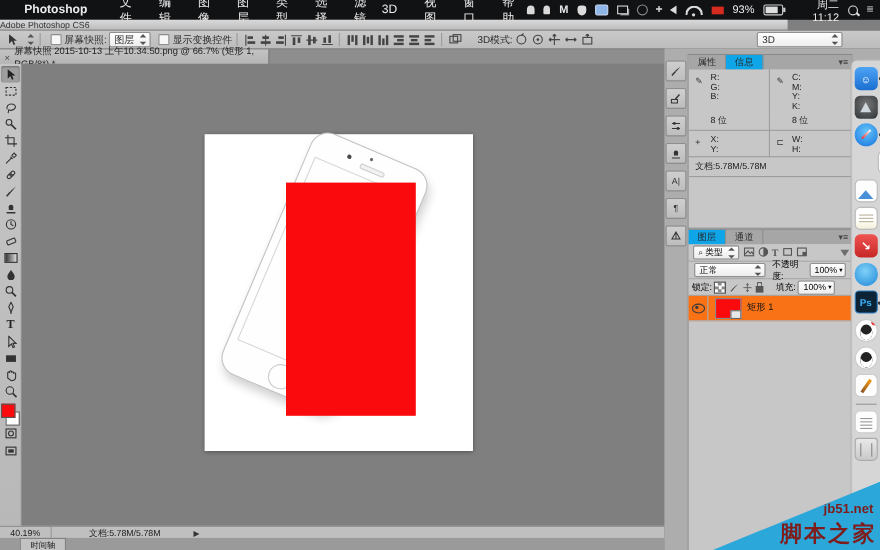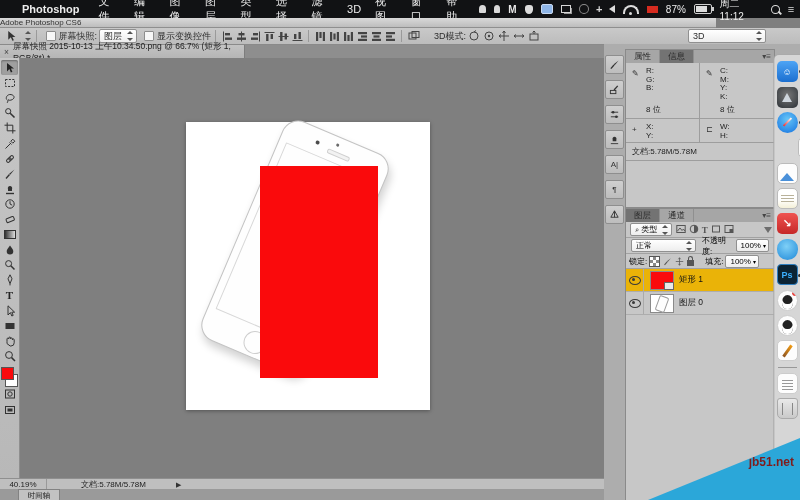--- a/index.html
+++ b/index.html
@@ -1,19 +1,19 @@
 <!DOCTYPE html>
 <html><head>
 <meta charset="utf-8">
 <style>
   html,body{margin:0;padding:0;}
   body{width:800px;height:500px;overflow:hidden;font-family:"Liberation Sans","DejaVu Sans",sans-serif;-webkit-font-smoothing:antialiased;}
   #screen{position:relative;width:800px;height:500px;background:#7f7f7f;overflow:hidden;}
   
-  #menubar{position:absolute;left:0;top:0;width:800px;height:18px;background:#111214;color:#ececec;font-size:11px;display:flex;align-items:center;}
+  #menubar{position:absolute;left:0;top:0;width:800px;height:18px;background:#111214;color:#ececec;font-size:11px;display:flex;align-items:center;text-align:right;}
   #menubar .apple{margin:0 10px 0 12px;font-size:11px;}
   #menubar .appname{font-weight:bold;margin-right:12px;}
   #menubar .menu{margin:0 7px;}
   #menubar .spacer{flex:1;}
   .mi{display:inline-block;vertical-align:middle;margin:0 4px;position:relative;}
   .mi-bell{width:7px;height:8px;background:#d9d9d9;border-radius:50% 50% 15% 15%;}
   .mi-m{color:#e8e8e8;font-weight:bold;font-size:10px;margin:0 4px;}
   .mi-shield{width:8px;height:9px;background:#dcdcdc;border-radius:3px 3px 50% 50%;}
   .mi-display{width:11px;height:8px;background:#8fb6e8;border:1px solid #c9d9f0;border-radius:2px;}
   .mi-windows{width:8px;height:6px;border:1px solid #d6d6d6;box-shadow:2px 2px 0 -1px #9a9a9a;}
@@ -73,38 +73,38 @@
   #timelinetab{position:absolute;left:18px;top:0;width:40px;height:11px;background:#c2c2c2;border:1px solid #828282;border-bottom:none;font-size:7.5px;color:#222;text-align:center;line-height:11px;}
   
   #panels{position:absolute;left:604px;top:44px;width:196px;height:456px;background:#adadad;}
   #paneldock{position:absolute;left:1px;top:8px;width:19px;height:190px;display:flex;flex-direction:column;align-items:center;}
   .pdicon{width:17px;height:17px;margin:3px 0;background:linear-gradient(#cfcfcf,#bdbdbd);border:1px solid #8e8e8e;border-radius:2px;display:flex;align-items:center;justify-content:center;font-size:8px;color:#333;}
   .pgroup{position:absolute;left:21px;width:148px;background:#c7c7c7;border:1px solid #8a8a8a;}
   #infogroup{top:5px;height:157px;}
   #layersgroup{top:164px;height:292px;}
   .ptabs{height:13px;background:#a6a6a6;display:flex;font-size:8.5px;color:#2a2a2a;}
   .ptab{padding:0 8px;line-height:13px;background:#a6a6a6;border-right:1px solid #8f8f8f;}
-  .ptab.active{background:#737373;}
+  .ptab.active{background:#0ea5e9;}
   .pmenu{margin-left:auto;margin-right:3px;color:#444;font-size:8px;line-height:13px;}
   .infobody{font-size:8px;color:#222;position:relative;height:calc(100% - 13px);}
   .inforow{display:flex;}
   .infocol{width:50%;box-sizing:border-box;padding:4px 2px 2px 6px;display:flex;}
   .infocol .glyph{width:14px;color:#333;font-size:8px;padding-top:2px;}
   .infocol .labels div{line-height:8.5px;}
   .infodepth{padding:1px 0 3px 20px;border-bottom:1px solid #9d9d9d;}
   .leftcolb{border-right:1px solid #9d9d9d;}
   .infodoc{padding:3px 6px;border-top:1px solid #9d9d9d;border-bottom:1px solid #9d9d9d;}
   .infohint{padding:3px 6px;line-height:10px;color:#333;}
   
   .lrow{display:flex;align-items:center;border-bottom:1px solid #a2a2a2;background:#c7c7c7;}
   #filterrow{height:15px;font-size:8px;padding:0 2px;}
   #blendrow{height:15px;font-size:8px;padding:0 3px;}
   #lockrow{height:14px;font-size:8px;padding:0 3px;}
   .layer{height:22px;display:flex;align-items:center;font-size:8.5px;color:#141414;border-bottom:1px solid #adadad;background:#c7c7c7;}
-  .layer.selected{background:#eab308;}
+  .layer.selected{background:#f97316;}
   .eyebox{width:17px;display:flex;justify-content:center;border-right:1px solid #aaa;height:100%;align-items:center;}
   .eye{width:10px;height:7px;border:1px solid #3a3a3a;border-radius:50%;position:relative;}
   .eye::after{content:"";position:absolute;left:2.5px;top:1px;width:3px;height:3px;border-radius:50%;background:#3a3a3a;}
   .thumb{width:22px;height:17px;margin:0 5px 0 6px;border:1px solid #8a8a8a;position:relative;background:#fff;}
   .thumb .shapebadge{position:absolute;right:-1px;bottom:-1px;width:8px;height:6px;background:#e8e8e8;border:1px solid #666;}
   .thumb .minipone{position:absolute;left:6px;top:1px;width:8px;height:14px;border:1px solid #9a9a9a;border-radius:2px;transform:rotate(20deg);background:#fdfdfd;}
   .lockico{display:inline-block;width:9px;height:9px;border:1px solid #555;margin:0 1.5px;position:relative;}
   .padlock{width:7px;height:6px;background:#555;border:none;margin-top:3px;}
   .padlock::before{content:"";position:absolute;left:1px;top:-4px;width:3px;height:3px;border:1.2px solid #555;border-bottom:none;border-radius:3px 3px 0 0;}
   .fltico{display:inline-block;margin:0 1.5px;}
@@ -166,21 +166,21 @@
     <span class="mi mi-bell"></span>
     <span class="mi-m">M</span>
     <span class="mi mi-shield"></span>
     <span class="mi mi-display"></span>
     <span class="mi mi-windows"></span>
     <span class="mi mi-sync"></span>
     <span class="mi-cross">+</span>
     <span class="mi mi-vol"></span>
     <span class="mi mi-wifi"></span>
     <span class="mi mi-flag"></span>
-    <span class="stxt">87%</span>
+    <span class="stxt">93%</span>
     <span class="mi mi-batt"></span>
     <span class="stxt">周二11:12</span>
     <span class="mi mi-search"></span>
     <span class="mi-list">≡</span>
   </div>
 
   <div id="titlebar">
     <span>Adobe Photoshop CS6</span>
   </div>
 
@@ -627,29 +627,20 @@
       </div>
       <div class="layer selected">
         <span class="eyebox">
             <span class="eye"></span>
           </span>
         <span class="thumb" style="background:#fa0a0c">
             <span class="shapebadge"></span>
           </span>
         <span>矩形 1</span>
       </div>
-      <div class="layer">
-        <span class="eyebox">
-            <span class="eye"></span>
-          </span>
-        <span class="thumb">
-            <span class="minipone"></span>
-          </span>
-        <span>图层 0</span>
-      </div>
     </div>
   </div>
 
   <div id="dock">
     <div class="dicon d-finder">☺<span class="rundot"></span></div>
     <div class="dicon d-launchpad"></div>
     <div class="dicon d-safari">
         <span class="rundot"></span>
       </div>
     <div class="dicon d-cal">
@@ -668,15 +659,16 @@
       </div>
     <div class="dicon d-qq"></div>
     <div class="dicon d-paint"></div>
     <div class="dsep"></div>
     <div class="dicon d-doc"></div>
     <div class="dicon d-trash"></div>
   </div>
 
   <div id="watermark" style="background: rgb(43, 167, 217);">
     <span class="wmsite">jb51.net</span>
+    <span class="wmname">脚本之家</span>
   </div>
 
 </div>
 
 </body></html>

